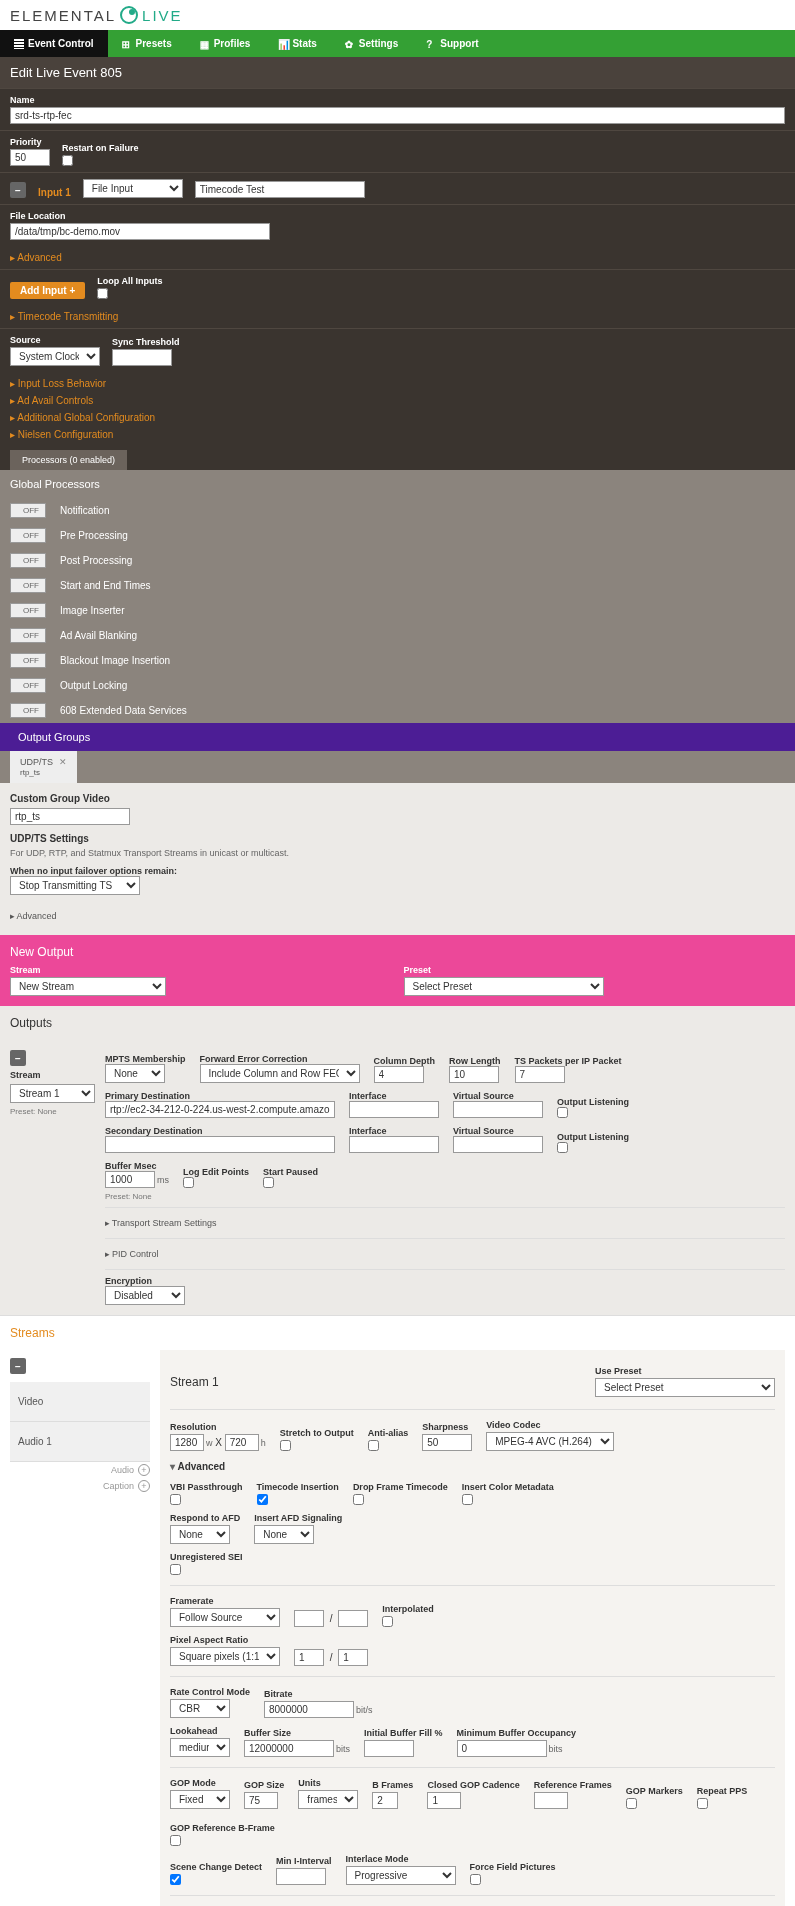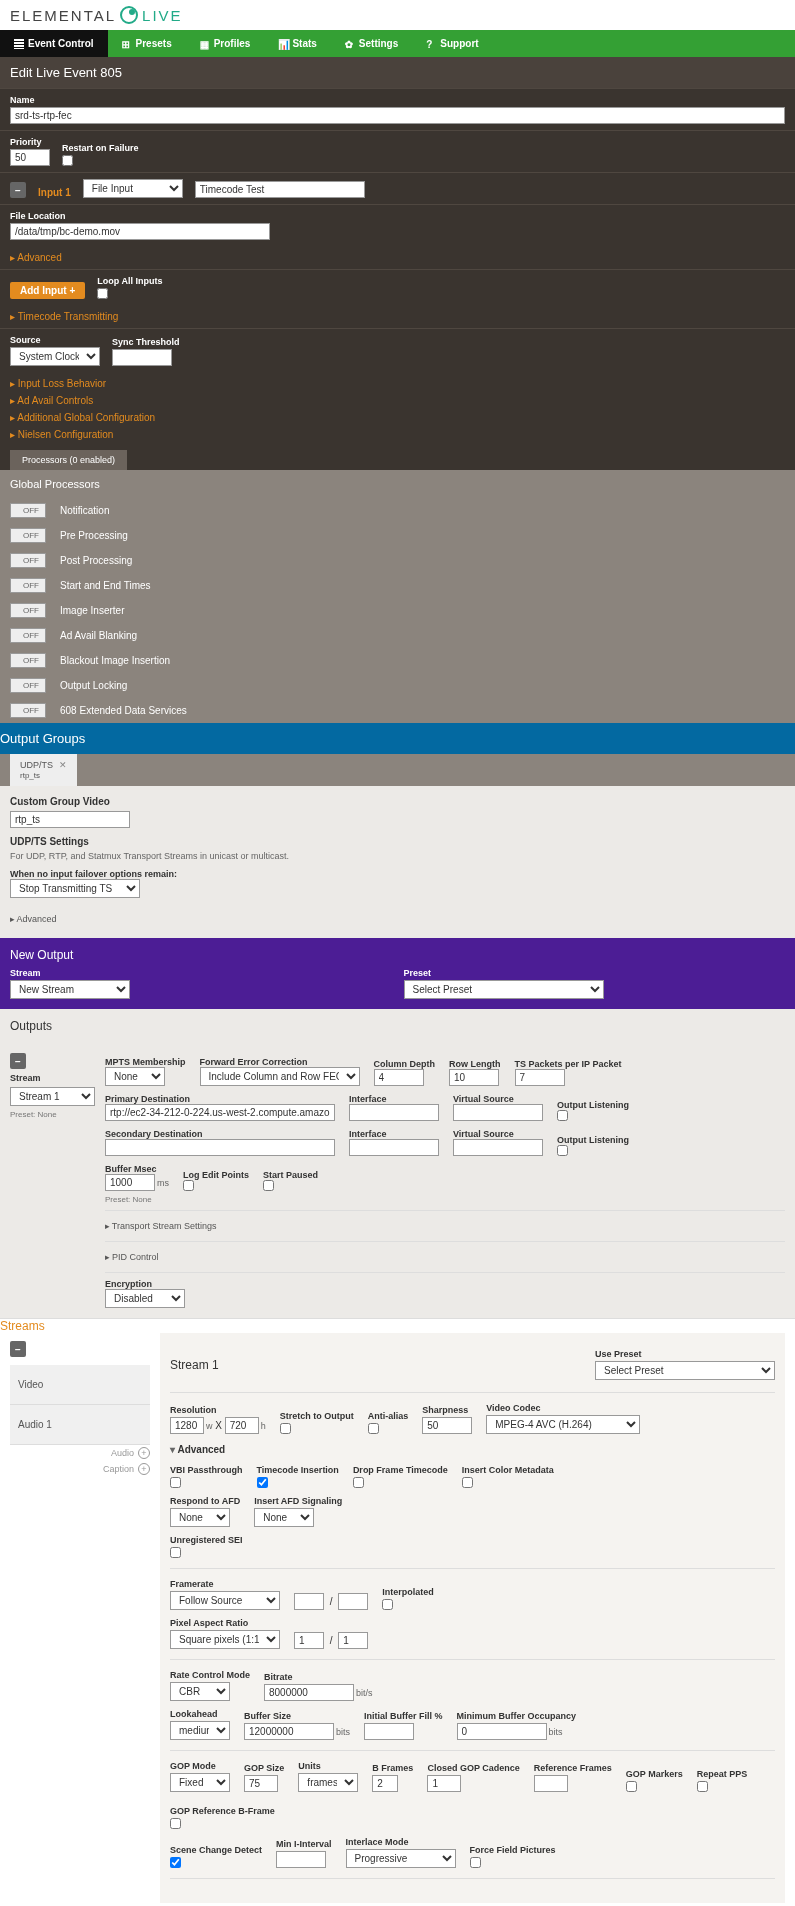--- a/index.html
+++ b/index.html
@@ -32,41 +32,41 @@
   .link-orange{ color:#e38b1f; font-size:10px; cursor:pointer; margin:6px 10px; display:block;}
   .link-orange::before{content:"▸ ";}
   
   .proc-tab{ display:inline-block; background:#6b635c; color:#fff; padding:5px 12px; font-size:9px; margin-left:10px;}
   .grey-panel{ background:#8b847d; padding:0;}
   .grey-header{ color:#fff; padding:8px 10px; font-size:11px;}
   .proc-row{ display:flex; align-items:center; gap:14px; padding:5px 10px;}
   .toggle-off{ background:#eee; color:#666; font-size:8px; padding:2px 6px; border:1px solid #999; width:36px; text-align:right;}
   .proc-name{ color:#fff; font-size:10px;}
   
-  .og-header{ background:#0369a1; color:#fff; padding:8px 0; font-size:13px;}
+  .og-header{ background:#4c1d95; color:#fff; padding:8px 18px; font-size:11px;}
   .og-tab{ display:inline-block; background:#eee; color:#555; font-size:9px; padding:6px 10px; margin:0 0 0 10px; border-bottom:none;}
   .og-tab .x{ margin-left:6px; color:#888;}
   
   .light-panel{ background:#eceae7; padding:10px;}
   .lp-title{ font-weight:bold; font-size:10px; margin-bottom:4px;}
   .lp-sub{ color:#666; font-size:9px; margin-bottom:8px;}
   
-  .brown-panel{ background:#4c1d95; padding:10px; color:#fff;}
+  .brown-panel{ background:#ec4899; padding:10px; color:#fff;}
   .bp-title{ font-size:12px; margin-bottom:6px;}
   
   .outputs-header{ padding:10px; font-size:12px; background:#eceae7;}
   .out-body{ background:#eceae7; padding:10px; display:flex; gap:10px;}
   .out-left{ width:85px; display:flex; flex-direction:column; gap:4px;}
   .out-right{ flex:1;}
   .glbl{ font-size:9px; font-weight:bold;}
   .small-txt{ font-size:8px; color:#777;}
   .collapse-line{ font-size:9px; color:#555; padding:4px 0; cursor:pointer;}
   .collapse-line::before{content:"▸ "; color:#555;}
   
-  .streams-hdr{ color:#e38b1f; font-size:12px; border-top:1px solid #ddd; background:#fff;}
+  .streams-hdr{ color:#e38b1f; padding:10px; font-size:12px; border-top:1px solid #ddd; background:#fff;}
   .streams-body{ background:#fff; padding:0 10px 10px; display:flex; gap:10px;}
   .streams-left{ width:140px; display:flex; flex-direction:column; font-size:10px;}
   .streams-left .item{ padding:14px 8px; background:#f0f0f0; border-bottom:1px solid #ddd; color:#555;}
   .streams-left .add{ color:#999; font-size:9px; text-align:right; padding:2px 0; display:flex; justify-content:flex-end; align-items:center; gap:4px;}
   .plus-circle{ width:12px;height:12px;border:1px solid #999;border-radius:50%;display:inline-flex;align-items:center;justify-content:center;font-size:9px;color:#999;}
   
   .streams-right{ flex:1; background:#f5f3f0; padding:10px;}
   .stream-title-row{ display:flex; align-items:center; justify-content:space-between; padding:6px 0;}
   .s-row{ display:flex; gap:14px; align-items:flex-end; flex-wrap:wrap; padding:4px 0;}
   .s-col{ display:flex; flex-direction:column;}
@@ -238,21 +238,21 @@
   <select style="width:130px"><option>Stop Transmitting TS</option></select>
   <div style="height:12px"></div>
   <div class="collapse-line">Advanced</div>
 </div>
 
 <div class="brown-panel">
   <div class="bp-title">New Output</div>
   <div class="row">
     <div class="col" style="flex:1">
         <span class="lbl">Stream</span>
-      <select style="width:120px"><option>New Stream</option></select>
+      <select style="width:156px"><option>New Stream</option></select>
       </div>
     <div class="col" style="flex:1">
         <span class="lbl">Preset</span>
       <select style="width:200px"><option>Select Preset</option></select>
       </div>
   </div>
 </div>
 
 <div class="outputs-header">Outputs</div>
 <div class="out-body">
@@ -388,21 +388,21 @@
       <div class="s-col">
           <span class="s-lbl">Anti-alias</span>
           <input type="checkbox" class="chk" style="">
         </div>
       <div class="s-col">
           <span class="s-lbl">Sharpness</span>
           <input type="text" class="tiny" value="50" style="">
         </div>
       <div class="s-col">
           <span class="s-lbl">Video Codec</span>
-          <select style="width:154px"><option>MPEG-4 AVC (H.264)</option></select>
+          <select style="width:128px"><option>MPEG-4 AVC (H.264)</option></select>
         </div>
     </div>
 
     <div class="expand" style="font-size:10px;font-weight:bold;padding:6px 0;cursor:pointer;">Advanced</div>
 
     <div class="s-row">
       <div class="s-col">
           <span class="s-lbl">VBI Passthrough</span>
           <input type="checkbox" class="chk" style="">
         </div>

